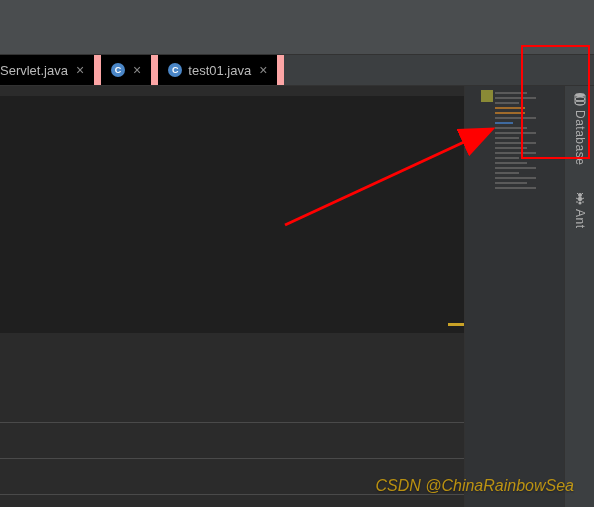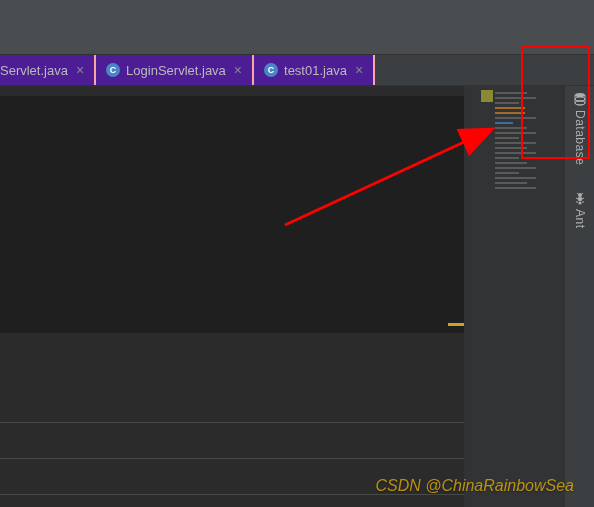--- a/index.html
+++ b/index.html
@@ -22,22 +22,22 @@
       height: 31px;
       background: #3c3f41;
       display: flex;
       align-items: stretch;
       border-bottom: 1px solid #323232;
     }
     .tab {
       display: flex;
       align-items: center;
       padding: 0 8px 0 10px;
-      border-right: 2px solid #fca5a5;
-      background: #4c1d95;
+      border-right: 7px solid #fca5a5;
+      background: #000000;
       gap: 6px;
       cursor: pointer;
     }
     .tab.first { padding-left: 0; }
     .tab-icon {
       width: 14px;
       height: 14px;
       border-radius: 50%;
       background: #4a86c7;
       display: flex;
@@ -164,21 +164,20 @@
 
 <div class="top-bar"></div>
 
 <div class="tabs-row">
   <div class="tab first">
     <span class="tab-label">Servlet.java</span>
     <span class="tab-close">×</span>
   </div>
   <div class="tab">
     <span class="tab-icon">C</span>
-    <span class="tab-label">LoginServlet.java</span>
     <span class="tab-close">×</span>
   </div>
   <div class="tab">
     <span class="tab-icon">C</span>
     <span class="tab-label">test01.java</span>
     <span class="tab-close">×</span>
   </div>
 </div>
 
 <div class="main-row">

